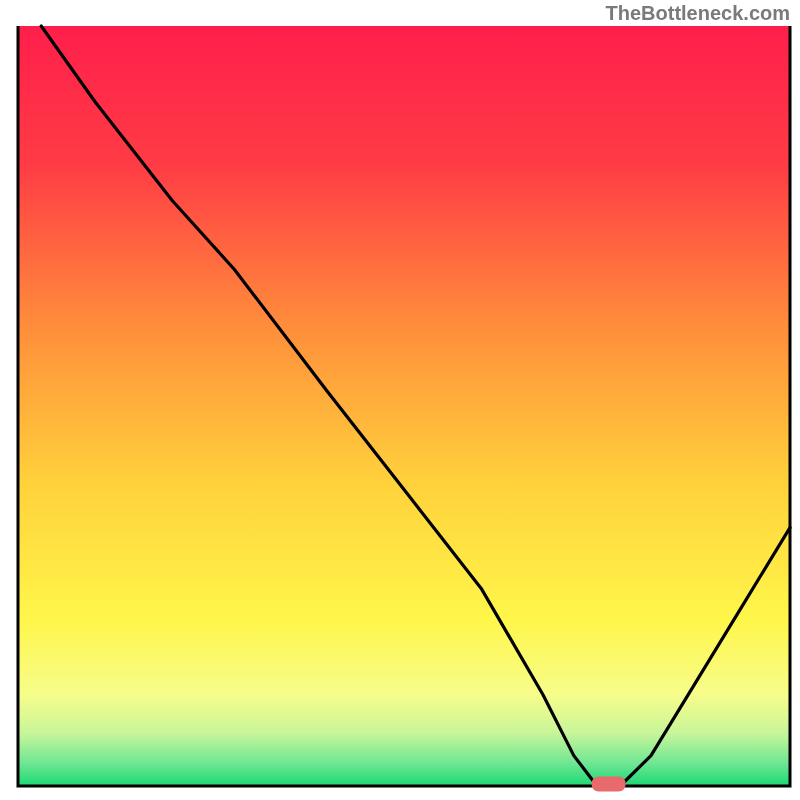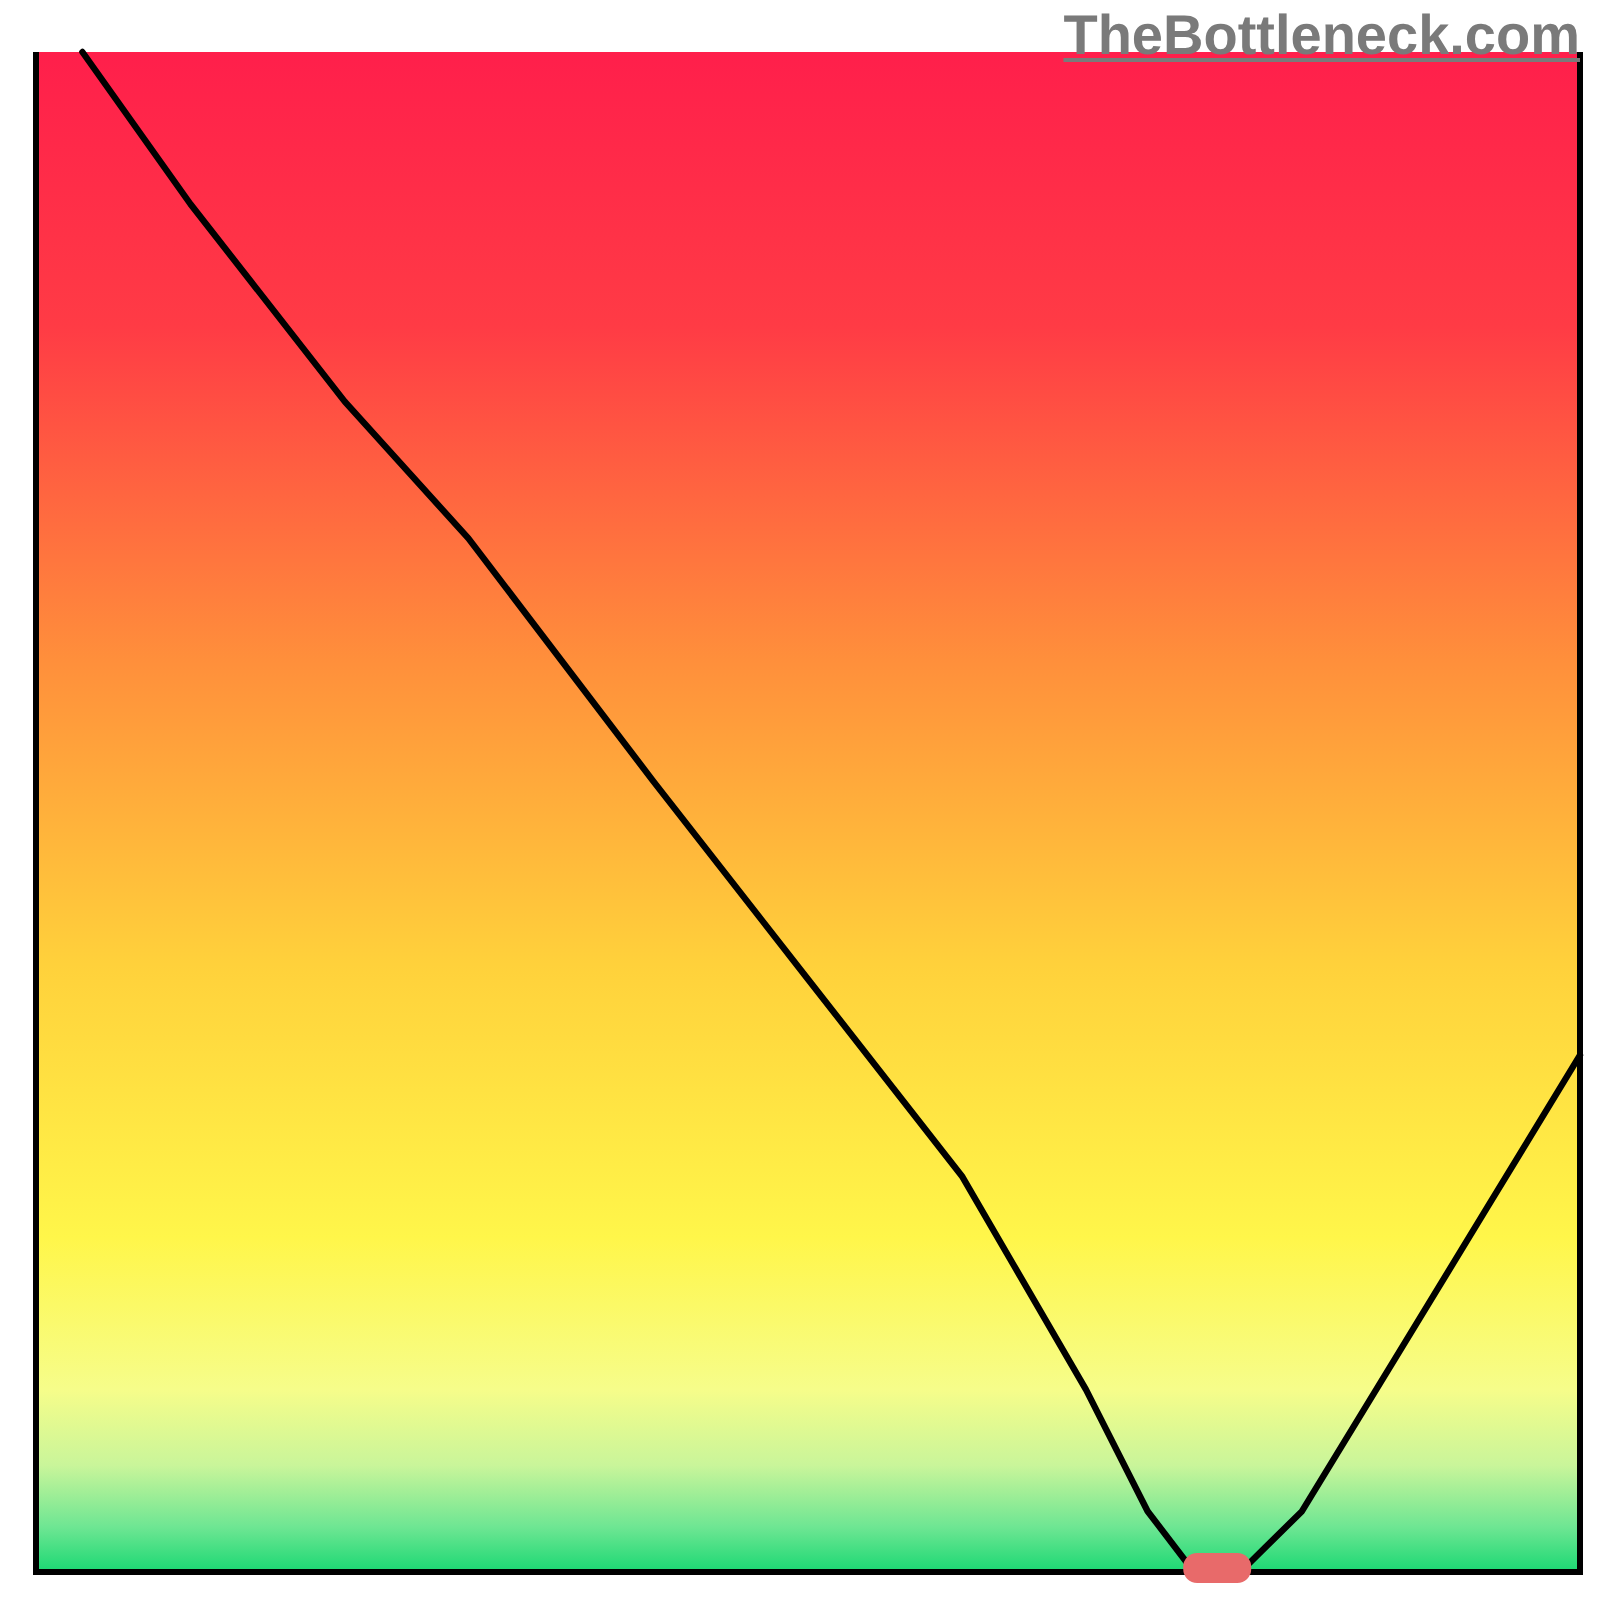--- a/index.html
+++ b/index.html
@@ -12,26 +12,25 @@
   }
   .container {
     position: relative;
     width: 800px;
     height: 800px;
   }
   .watermark {
     position: absolute;
     top: 2px;
     right: 10px;
-    font-size: 28px;
+    font-size: 20px;
     font-weight: bold;
     color: #7a7a7a;
     letter-spacing: 0px;
     z-index: 10;
-    text-decoration: underline;
   }
   svg.chart {
     position: absolute;
     top: 0;
     left: 0;
     width: 800px;
     height: 800px;
   }
 </style>
 </head>

